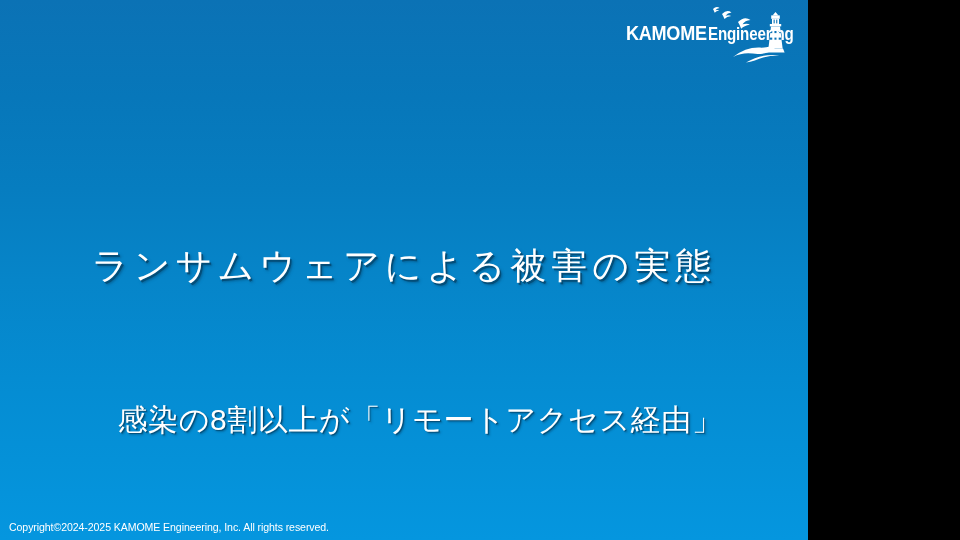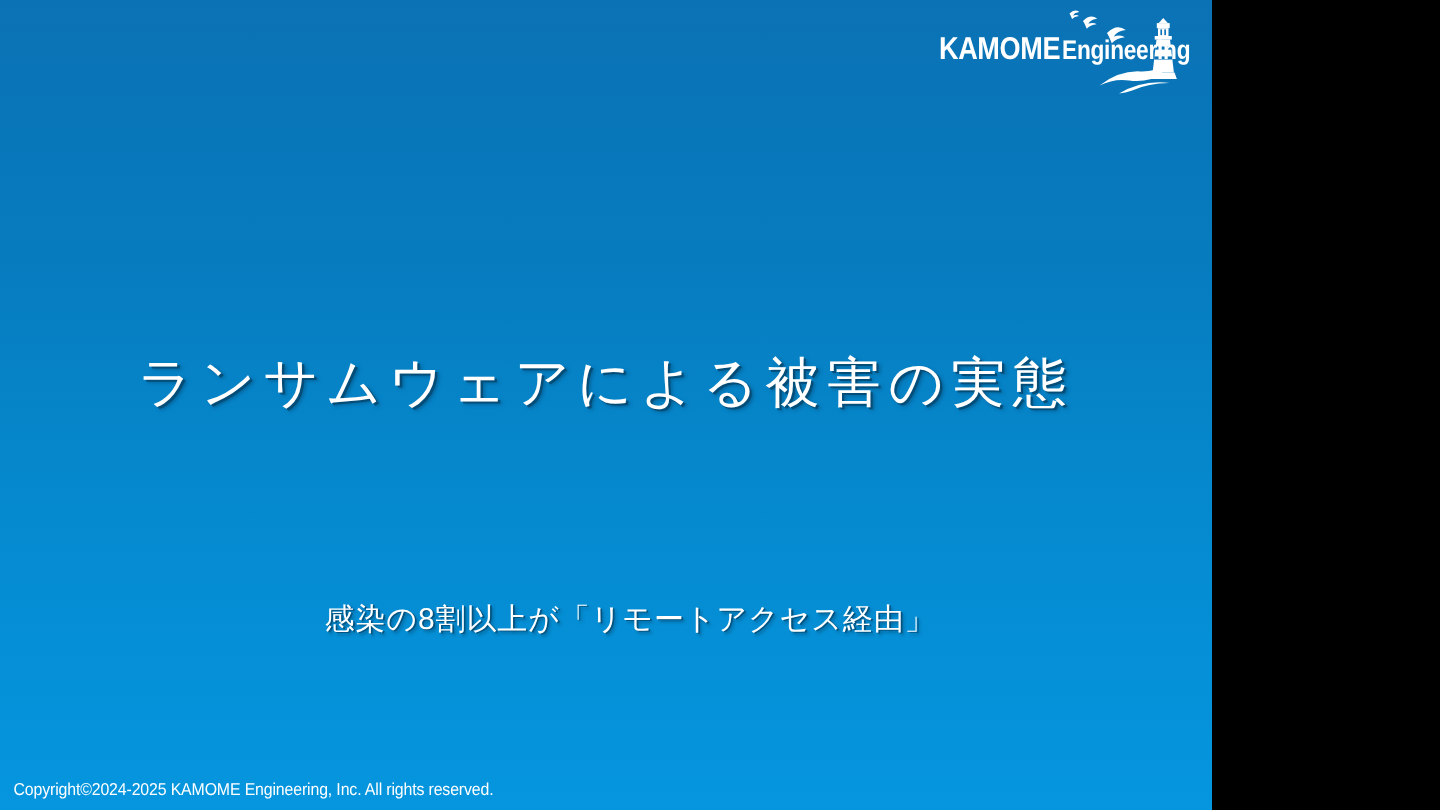--- a/index.html
+++ b/index.html
@@ -81,32 +81,33 @@
     text-align: center;
     color: #ffffff;
     font-size: 36px;
     font-weight: normal;
     letter-spacing: 5px;
     line-height: 1.25;
     text-shadow:
        1.6px 1.6px 0 rgba(3, 72, 112, 0.85),
        2.6px 2.6px 2.5px rgba(3, 70, 110, 0.55);
     white-space: nowrap;
-    margin: 0;
+    margin: 14px;
+    font-family: Liberation Mono, monospace;
   }
 
   
   .slide-subtitle {
     position: absolute;
     left: 0;
     right: 0;
     top: 400px;
     text-align: center;
     color: #ffffff;
-    font-size: 20px;
+    font-size: 30px;
     font-weight: normal;
     letter-spacing: 0.6px;
     line-height: 1.3;
     text-shadow:
        1.2px 1.2px 0 rgba(3, 72, 112, 0.8),
        2px 2px 2px rgba(3, 70, 110, 0.5);
     white-space: nowrap;
     margin: 0;
     padding-left: 32px;
   }

